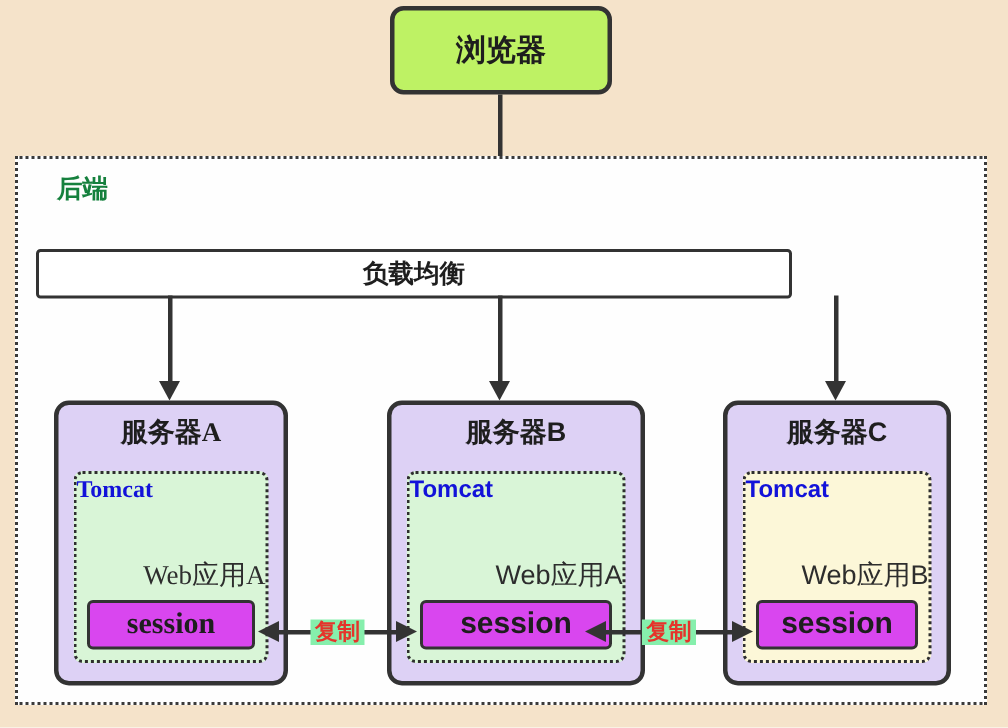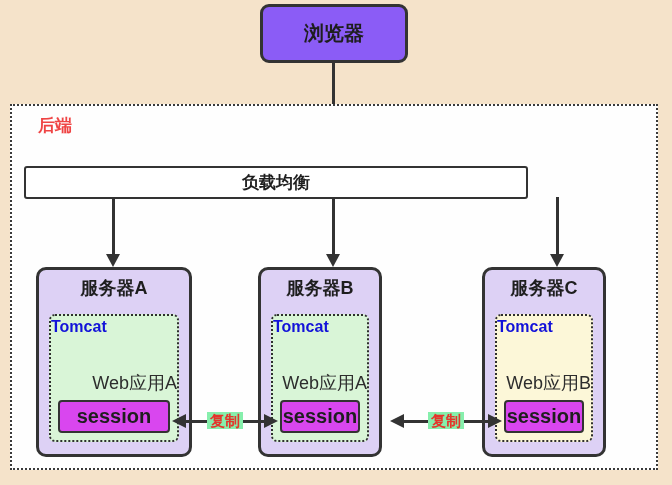--- a/index.html
+++ b/index.html
@@ -1,47 +1,47 @@
 <!DOCTYPE html>
 <html><head>
 <meta charset="utf-8">
 <style>
   html,body{margin:0;padding:0;}
   body{font-family:"Liberation Sans","DejaVu Sans",sans-serif;}
   .canvas{position:relative;width:672px;height:485px;background:#f5e3ca;overflow:hidden;}
 
   
   .browser-box{position:absolute;left:260px;top:4px;width:148px;height:59px;
-    background:#8b5cf6;border:3px solid #333;border-radius:9px;
+    background:#bef264;border:3px solid #333;border-radius:9px;
     display:flex;align-items:center;justify-content:center;
     font-size:20px;font-weight:600;color:#1e1e1e;box-sizing:border-box;}
 
   
   .backend-box{position:absolute;left:10px;top:104px;width:648px;height:366px;
     background:#fefefe;border:2px dotted #3a3a3a;box-sizing:border-box;}
-  .backend-label{position:absolute;left:26px;top:8px;font-size:17px;font-weight:700;color:#ef4444;}
+  .backend-label{position:absolute;left:26px;top:8px;font-size:17px;font-weight:700;color:#15803d;}
 
   
   .lb-box{position:absolute;left:12px;top:60px;width:504px;height:33px;
     background:#fff;border:2.5px solid #333;border-radius:3px;
     display:flex;align-items:center;justify-content:center;
     font-size:17px;font-weight:700;color:#1e1e1e;box-sizing:border-box;}
 
   
   .vline{position:absolute;width:3px;background:#333;}
   .vhead{position:absolute;width:0;height:0;
     border-left:7px solid transparent;border-right:7px solid transparent;
     border-top:13px solid #333;}
 
   
   .server-card{position:absolute;top:267px;height:190px;background:#ddd1f5;
     border:3px solid #333;border-radius:10px;box-sizing:border-box;}
-  .pos-a{left:36px;width:156px;}
-  .pos-b{left:258px;width:124px;}
-  .pos-c{left:482px;width:124px;padding-left:40px;}
+  .pos-a{left:36px;width:156px;font-family:Liberation Serif, serif;}
+  .pos-b{left:258px;width:172px;}
+  .pos-c{left:482px;width:152px;padding-left:40px;}
   .server-title{position:absolute;top:6px;left:0;right:0;text-align:center;
     font-size:18px;font-weight:700;color:#1e1e1e;}
 
   .tomcat-box{position:absolute;left:10px;right:10px;top:44px;bottom:12px;
     background:#d9f5d7;border:2.5px dotted #2e2e2e;border-radius:6px;box-sizing:border-box;}
   .tomcat-yellow .tomcat-box{background:#fcf7d8;}
   .tomcat-label{position:absolute;top:2px;left:0;right:0;
     font-size:16px;font-weight:700;color:#1212d9;}
   .app-label{position:absolute;top:55px;left:0;right:0;text-align:right;
     font-size:18px;font-weight:500;color:#2d2d2d;}

